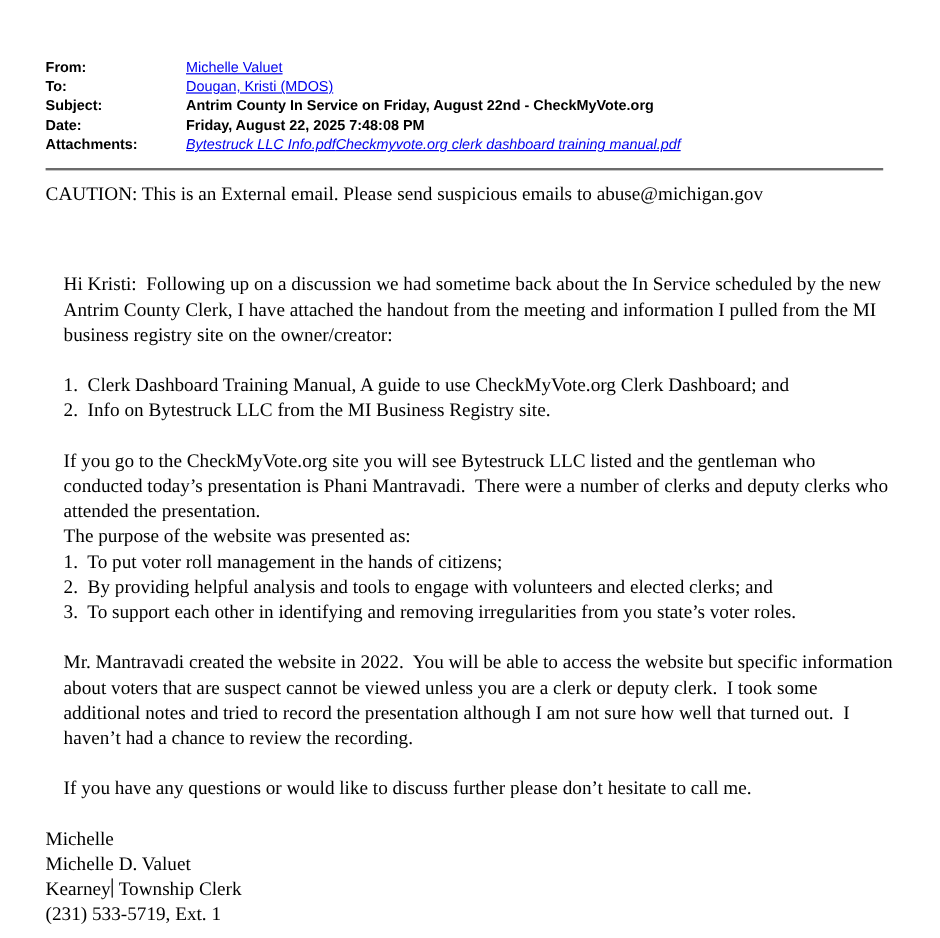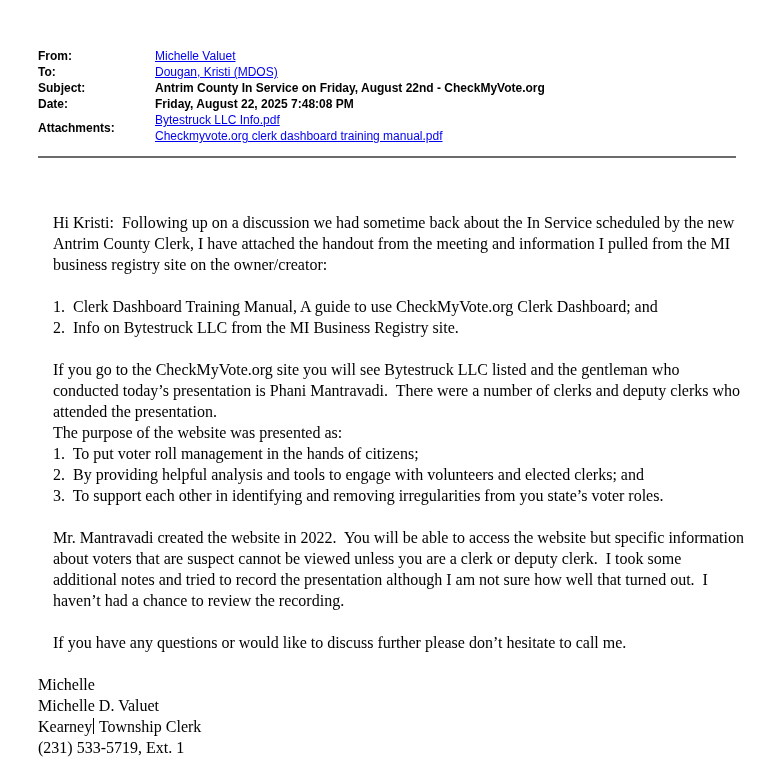--- a/index.html
+++ b/index.html
@@ -34,21 +34,22 @@
     color: #000000;
     font-weight: bold;
   }
   a.hlink {
     color: #0000EE;
     text-decoration: underline;
     cursor: pointer;
   }
   .attachment-list {
     display: flex;
-    flex-direction: column;
+    flex-direction: row;
+    font-style: italic;
   }
   .attachment-list a { line-height: 16px; }
 
   .divider {
     border: none;
     border-top: 2px solid #6b6b6b;
     width: 698px;
     margin: 12px 0 10px 0;
   }
 
@@ -118,20 +119,21 @@
       <span class="attachment-list">
         <a class="hlink">Bytestruck LLC Info.pdf</a>
         <a class="hlink">Checkmyvote.org clerk dashboard training manual.pdf</a>
       </span>
     </div>
 
   </div>
 
   <hr class="divider">
 
+  <div class="caution">CAUTION: This is an External email. Please send suspicious emails to abuse@michigan.gov</div>
 
   <div class="body-text">
     <p>Hi Kristi:  Following up on a discussion we had sometime back about the In Service scheduled by the new Antrim County Clerk, I have attached the handout from the meeting and information I pulled from the MI business registry site on the owner/creator:</p>
     <p>1.  Clerk Dashboard Training Manual, A guide to use CheckMyVote.org Clerk Dashboard; and
 2.  Info on Bytestruck LLC from the MI Business Registry site.</p>
     <p>If you go to the CheckMyVote.org site you will see Bytestruck LLC listed and the gentleman who conducted today’s presentation is Phani Mantravadi.  There were a number of clerks and deputy clerks who attended the presentation.
 The purpose of the website was presented as:
 1.  To put voter roll management in the hands of citizens;
 2.  By providing helpful analysis and tools to engage with volunteers and elected clerks; and
 3.  To support each other in identifying and removing irregularities from you state’s voter roles.</p>

